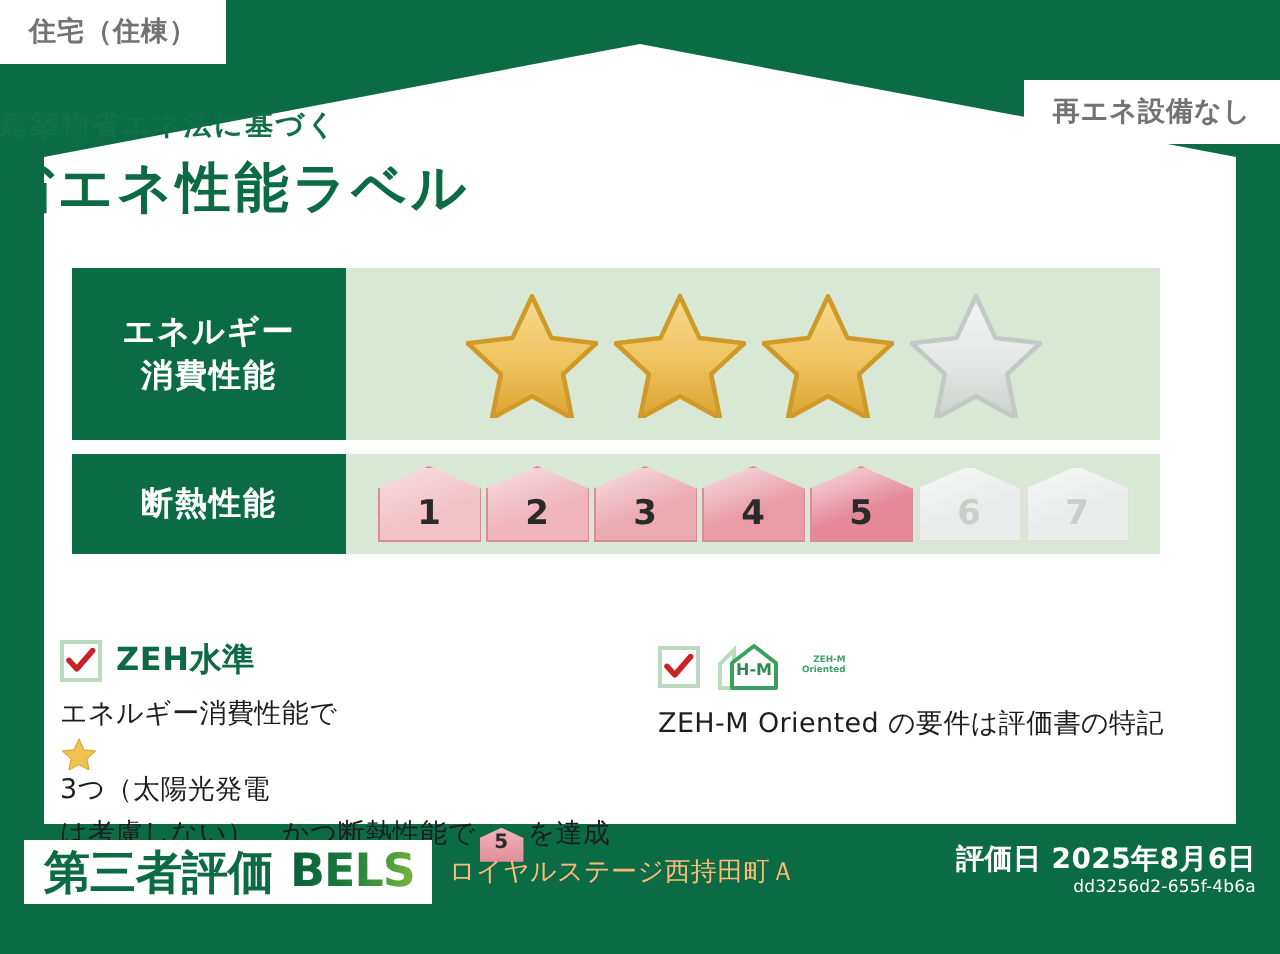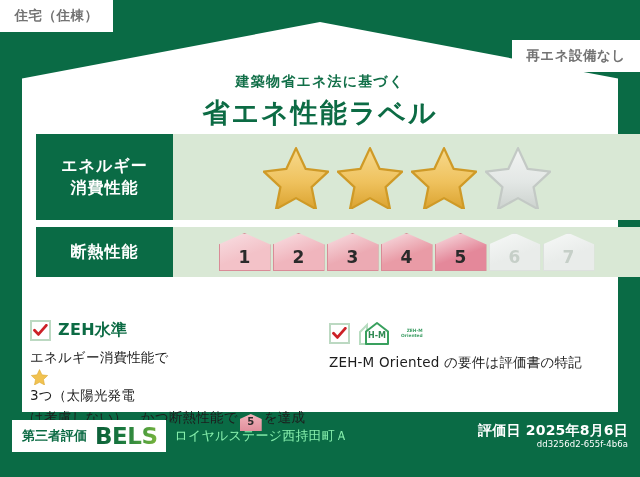--- a/index.html
+++ b/index.html
@@ -39,43 +39,42 @@
     height: 32px;
     z-index: 6;
   }
   .corner-badge.left  { left: 0;  width: 113px; }
   .corner-badge.right { right: 0; width: 128px; margin-top: 40px; }
 
   
   .title-block {
     position: absolute;
     left: 0; right: 0; top: 54px;
-    text-align: center;
+    text-align: left;
     z-index: 5;
-    margin-top: 19px;
   }
   .title-sub {
     color: #127049;
     font-size: 14px;
     font-weight: bold;
     letter-spacing: 1.2px;
     margin-bottom: 4px;
   }
   .title-main {
     color: #0c6b44;
     font-size: 27px;
     font-weight: bold;
     letter-spacing: 2px;
   }
 
   
   .rows {
     position: absolute;
     left: 36px; top: 134px;
-    width: 604px;
+    width: 544px;
     z-index: 5;
   }
   .rate-row {
     display: flex;
     align-items: stretch;
     height: 86px;
     margin-bottom: 7px;
   }
   .rate-row.thin { height: 50px; }
   .row-label {
@@ -199,37 +198,37 @@
   }
   .bels-chip {
     background: #ffffff;
     height: 32px;
     padding: 0 9px 0 10px;
     display: flex;
     align-items: center;
     gap: 8px;
   }
   .bels-jp {
-    font-size: 13px;
+    font-size: 23px;
     font-weight: bold;
     color: #0c6b44;
     letter-spacing: 0px;
   }
   .bels-mark {
     font-size: 23px;
     font-weight: bold;
     font-family: "DejaVu Sans", "Liberation Sans", sans-serif;
     letter-spacing: -.5px;
     background: linear-gradient(100deg, #0b5c38 0%, #18773f 42%, #4a9b3e 75%, #7cb63c 100%);
     -webkit-background-clip: text;
     background-clip: text;
     color: transparent;
   }
   .bldg-name {
-    color: #86efac;
+    color: #fdba74;
     font-size: 13px;
     margin-left: 8px;
     letter-spacing: .2px;
     white-space: nowrap;
     text-align: right;
   }
   .eval-block {
     margin-left: auto;
     text-align: right;
     color: #ffffff;

